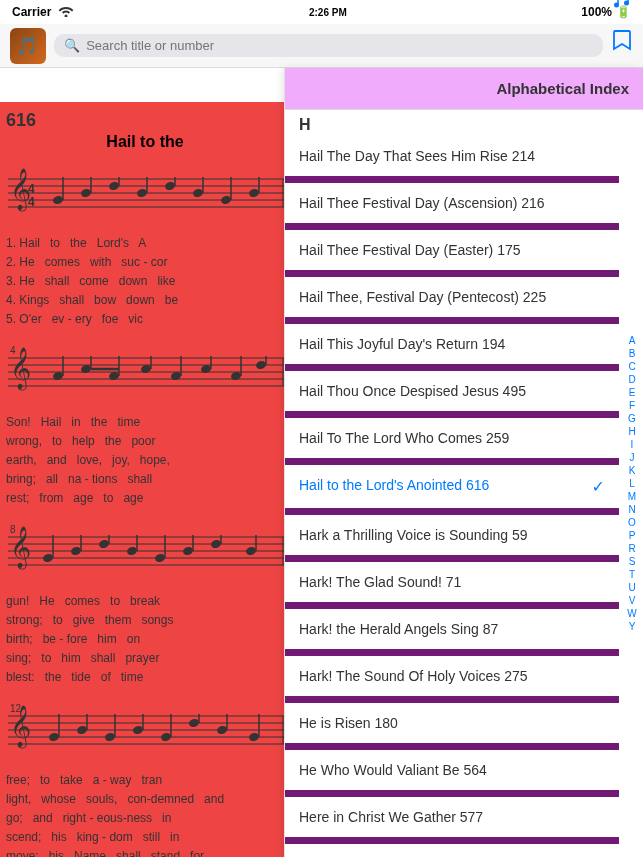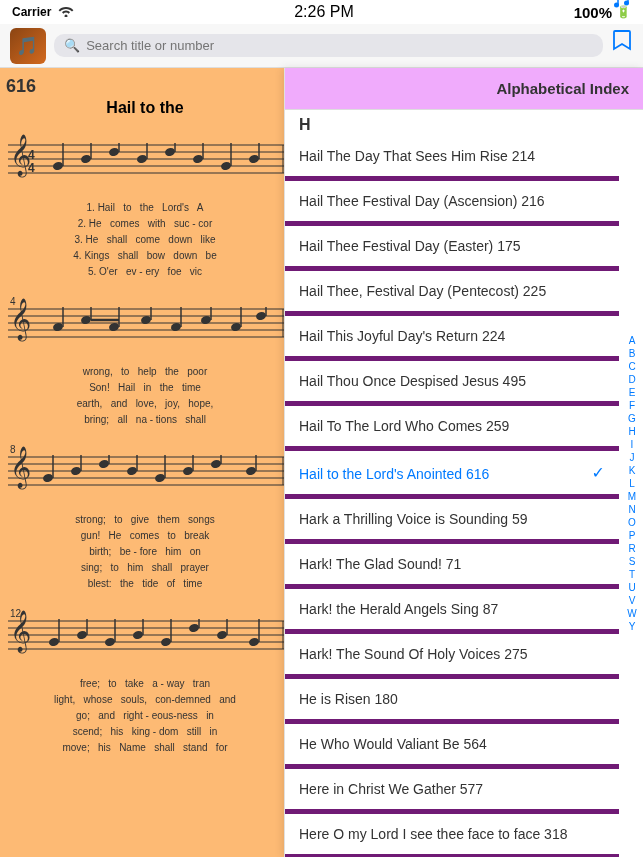--- a/index.html
+++ b/index.html
@@ -70,47 +70,47 @@
     
     .main {
       display: flex;
       height: calc(857px - 68px);
       position: relative;
     }
 
     
     .sheet-music {
       width: 290px;
-      background: #fdba74;
+      background: #ef4444;
       overflow: hidden;
       position: relative;
       padding: 8px 6px;
+      margin-top: 34px;
     }
     .hymn-number {
       font-size: 18px;
       font-weight: bold;
       color: #333;
       margin-bottom: 2px;
     }
     .hymn-title {
       font-size: 16px;
       font-weight: bold;
       text-align: center;
       margin-bottom: 8px;
     }
 
     
     .staff-section {
       margin-bottom: 10px;
     }
     .lyrics-block {
-      font-size: 10px;
+      font-size: 12px;
       color: #333;
       line-height: 1.5;
-      text-align: center;
     }
     .lyrics-block p { margin: 1px 0; }
 
     
     .overlay-panel {
       position: absolute;
       top: 0;
       left: 284px;
       width: 359px;
       height: 100%;
@@ -133,24 +133,24 @@
     .panel-list {
       flex: 1;
       overflow-y: auto;
       position: relative;
     }
     .panel-list-inner {
       padding-right: 24px;
     }
     .list-item {
       display: flex;
-      align-items: flex-end;
+      align-items: flex-start;
       justify-content: space-between;
       padding: 12px 14px;
-      border-bottom: 5px solid #701a75;
+      border-bottom: 7px solid #701a75;
       font-size: 14px;
       color: #333;
       cursor: pointer;
       min-height: 44px;
     }
     .list-item.active { color: #007AFF; gap: 17px; }
     .list-item .checkmark {
       color: #007AFF;
       font-size: 16px;
       margin-left: 6px;
@@ -196,23 +196,23 @@
   <div class="status-left">
     <span>Carrier</span>
     <span>
       <svg width="16" height="12" viewBox="0 0 16 12">
         <path d="M8 2C5 2 2.4 3.2 0.6 5.2L2 6.6C3.4 5 5.6 4 8 4s4.6 1 6 2.6L15.4 5.2C13.6 3.2 11 2 8 2z" fill="#333"></path>
         <path d="M8 5.5c-1.6 0-3 .7-4 1.8L5.4 8.7C6.1 7.9 7 7.5 8 7.5s1.9.4 2.6 1.2L12 7.3C11 6.2 9.6 5.5 8 5.5z" fill="#333"></path>
         <circle cx="8" cy="11" r="1.5" fill="#333"></circle>
       </svg>
     </span>
   </div>
-  <div class="status-center" style="font-size:16px;font-weight:400;">2:26 PM</div>
+  <div class="status-center" style="font-size:10px;font-weight:700;">2:26 PM</div>
   <div class="status-right">
-    <span style="font-size:15px;">100%</span>
+    <span style="font-size:12px;">100%</span>
     <span>🔋</span>
   </div>
 </div>
 
 <div class="toolbar">
   <div style="width:36px;height:36px;background:#888;border-radius:6px;overflow:hidden;">
     <div style="width:100%;height:100%;background:linear-gradient(135deg,#8B4513,#D2691E);display:flex;align-items:center;justify-content:center;color:#fff;font-size:18px;">🎵</div>
   </div>
   <div class="search-box">
     <span style="color:#aaa;font-size:13px;">🔍</span>
@@ -316,24 +316,25 @@
         <ellipse cx="170" cy="38" rx="5" ry="4" fill="#333" transform="rotate(-15,170,38)"></ellipse>
         <line x1="175" y1="38" x2="175" y2="18" stroke="#333" stroke-width="1.5"></line>
         <ellipse cx="200" cy="31" rx="5" ry="4" fill="#333" transform="rotate(-15,200,31)"></ellipse>
         <line x1="205" y1="31" x2="205" y2="18" stroke="#333" stroke-width="1.5"></line>
         <ellipse cx="230" cy="38" rx="5" ry="4" fill="#333" transform="rotate(-15,230,38)"></ellipse>
         <line x1="235" y1="38" x2="235" y2="18" stroke="#333" stroke-width="1.5"></line>
         <ellipse cx="255" cy="27" rx="5" ry="4" fill="#333" transform="rotate(-15,255,27)"></ellipse>
         <line x1="260" y1="27" x2="260" y2="18" stroke="#333" stroke-width="1.5"></line>
       </svg>
       <div class="lyrics-block">
+        <p>Son! &nbsp; Hail &nbsp; in &nbsp; the &nbsp; time</p>
         <p>wrong, &nbsp; to &nbsp; help &nbsp; the &nbsp; poor</p>
-        <p>Son! &nbsp; Hail &nbsp; in &nbsp; the &nbsp; time</p>
         <p>earth, &nbsp; and &nbsp; love, &nbsp; joy, &nbsp; hope,</p>
         <p>bring; &nbsp; all &nbsp; na - tions &nbsp; shall</p>
+        <p>rest; &nbsp; from &nbsp; age &nbsp; to &nbsp; age</p>
       </div>
     </div>
 
     <div class="staff-section">
       <svg width="280" height="70" viewBox="0 0 280 70">
         <text x="4" y="42" font-size="36" font-family="serif" fill="#333">𝄞</text>
         <line x1="2" y1="20" x2="278" y2="20" stroke="#333" stroke-width="1"></line>
         <line x1="2" y1="27" x2="278" y2="27" stroke="#333" stroke-width="1"></line>
         <line x1="2" y1="34" x2="278" y2="34" stroke="#333" stroke-width="1"></line>
         <line x1="2" y1="41" x2="278" y2="41" stroke="#333" stroke-width="1"></line>
@@ -351,22 +352,22 @@
         <ellipse cx="154" cy="41" rx="5" ry="4" fill="#333" transform="rotate(-15,154,41)"></ellipse>
         <line x1="159" y1="41" x2="159" y2="18" stroke="#333" stroke-width="1.5"></line>
         <ellipse cx="182" cy="34" rx="5" ry="4" fill="#333" transform="rotate(-15,182,34)"></ellipse>
         <line x1="187" y1="34" x2="187" y2="18" stroke="#333" stroke-width="1.5"></line>
         <ellipse cx="210" cy="27" rx="5" ry="4" fill="#333" transform="rotate(-15,210,27)"></ellipse>
         <line x1="215" y1="27" x2="215" y2="18" stroke="#333" stroke-width="1.5"></line>
         <ellipse cx="245" cy="34" rx="5" ry="4" fill="#333" transform="rotate(-15,245,34)"></ellipse>
         <line x1="250" y1="34" x2="250" y2="18" stroke="#333" stroke-width="1.5"></line>
       </svg>
       <div class="lyrics-block">
+        <p>gun! &nbsp; He &nbsp; comes &nbsp; to &nbsp; break</p>
         <p>strong; &nbsp; to &nbsp; give &nbsp; them &nbsp; songs</p>
-        <p>gun! &nbsp; He &nbsp; comes &nbsp; to &nbsp; break</p>
         <p>birth; &nbsp; be - fore &nbsp; him &nbsp; on</p>
         <p>sing; &nbsp; to &nbsp; him &nbsp; shall &nbsp; prayer</p>
         <p>blest: &nbsp; the &nbsp; tide &nbsp; of &nbsp; time</p>
       </div>
     </div>
 
     <div class="staff-section">
       <svg width="280" height="70" viewBox="0 0 280 70">
         <text x="4" y="42" font-size="36" font-family="serif" fill="#333">𝄞</text>
         <line x1="2" y1="20" x2="278" y2="20" stroke="#333" stroke-width="1"></line>
@@ -416,21 +417,21 @@
             <div class="list-item">
               <span class="item-text">Hail Thee Festival Day (Ascension) 216</span>
             </div>
             <div class="list-item">
               <span class="item-text">Hail Thee Festival Day (Easter) 175</span>
             </div>
             <div class="list-item">
               <span class="item-text">Hail Thee, Festival Day (Pentecost) 225</span>
             </div>
             <div class="list-item">
-              <span class="item-text">Hail This Joyful Day's Return 224</span>
+              <span class="item-text">Hail This Joyful Day's Return 194</span>
             </div>
             <div class="list-item">
               <span class="item-text">Hail Thou Once Despised Jesus 495</span>
             </div>
             <div class="list-item">
               <span class="item-text">Hail To The Lord Who Comes 259</span>
             </div>
             <div class="list-item active">
               <span class="item-text">Hail to the Lord's Anointed 616</span>
               <span class="checkmark">✓</span>

